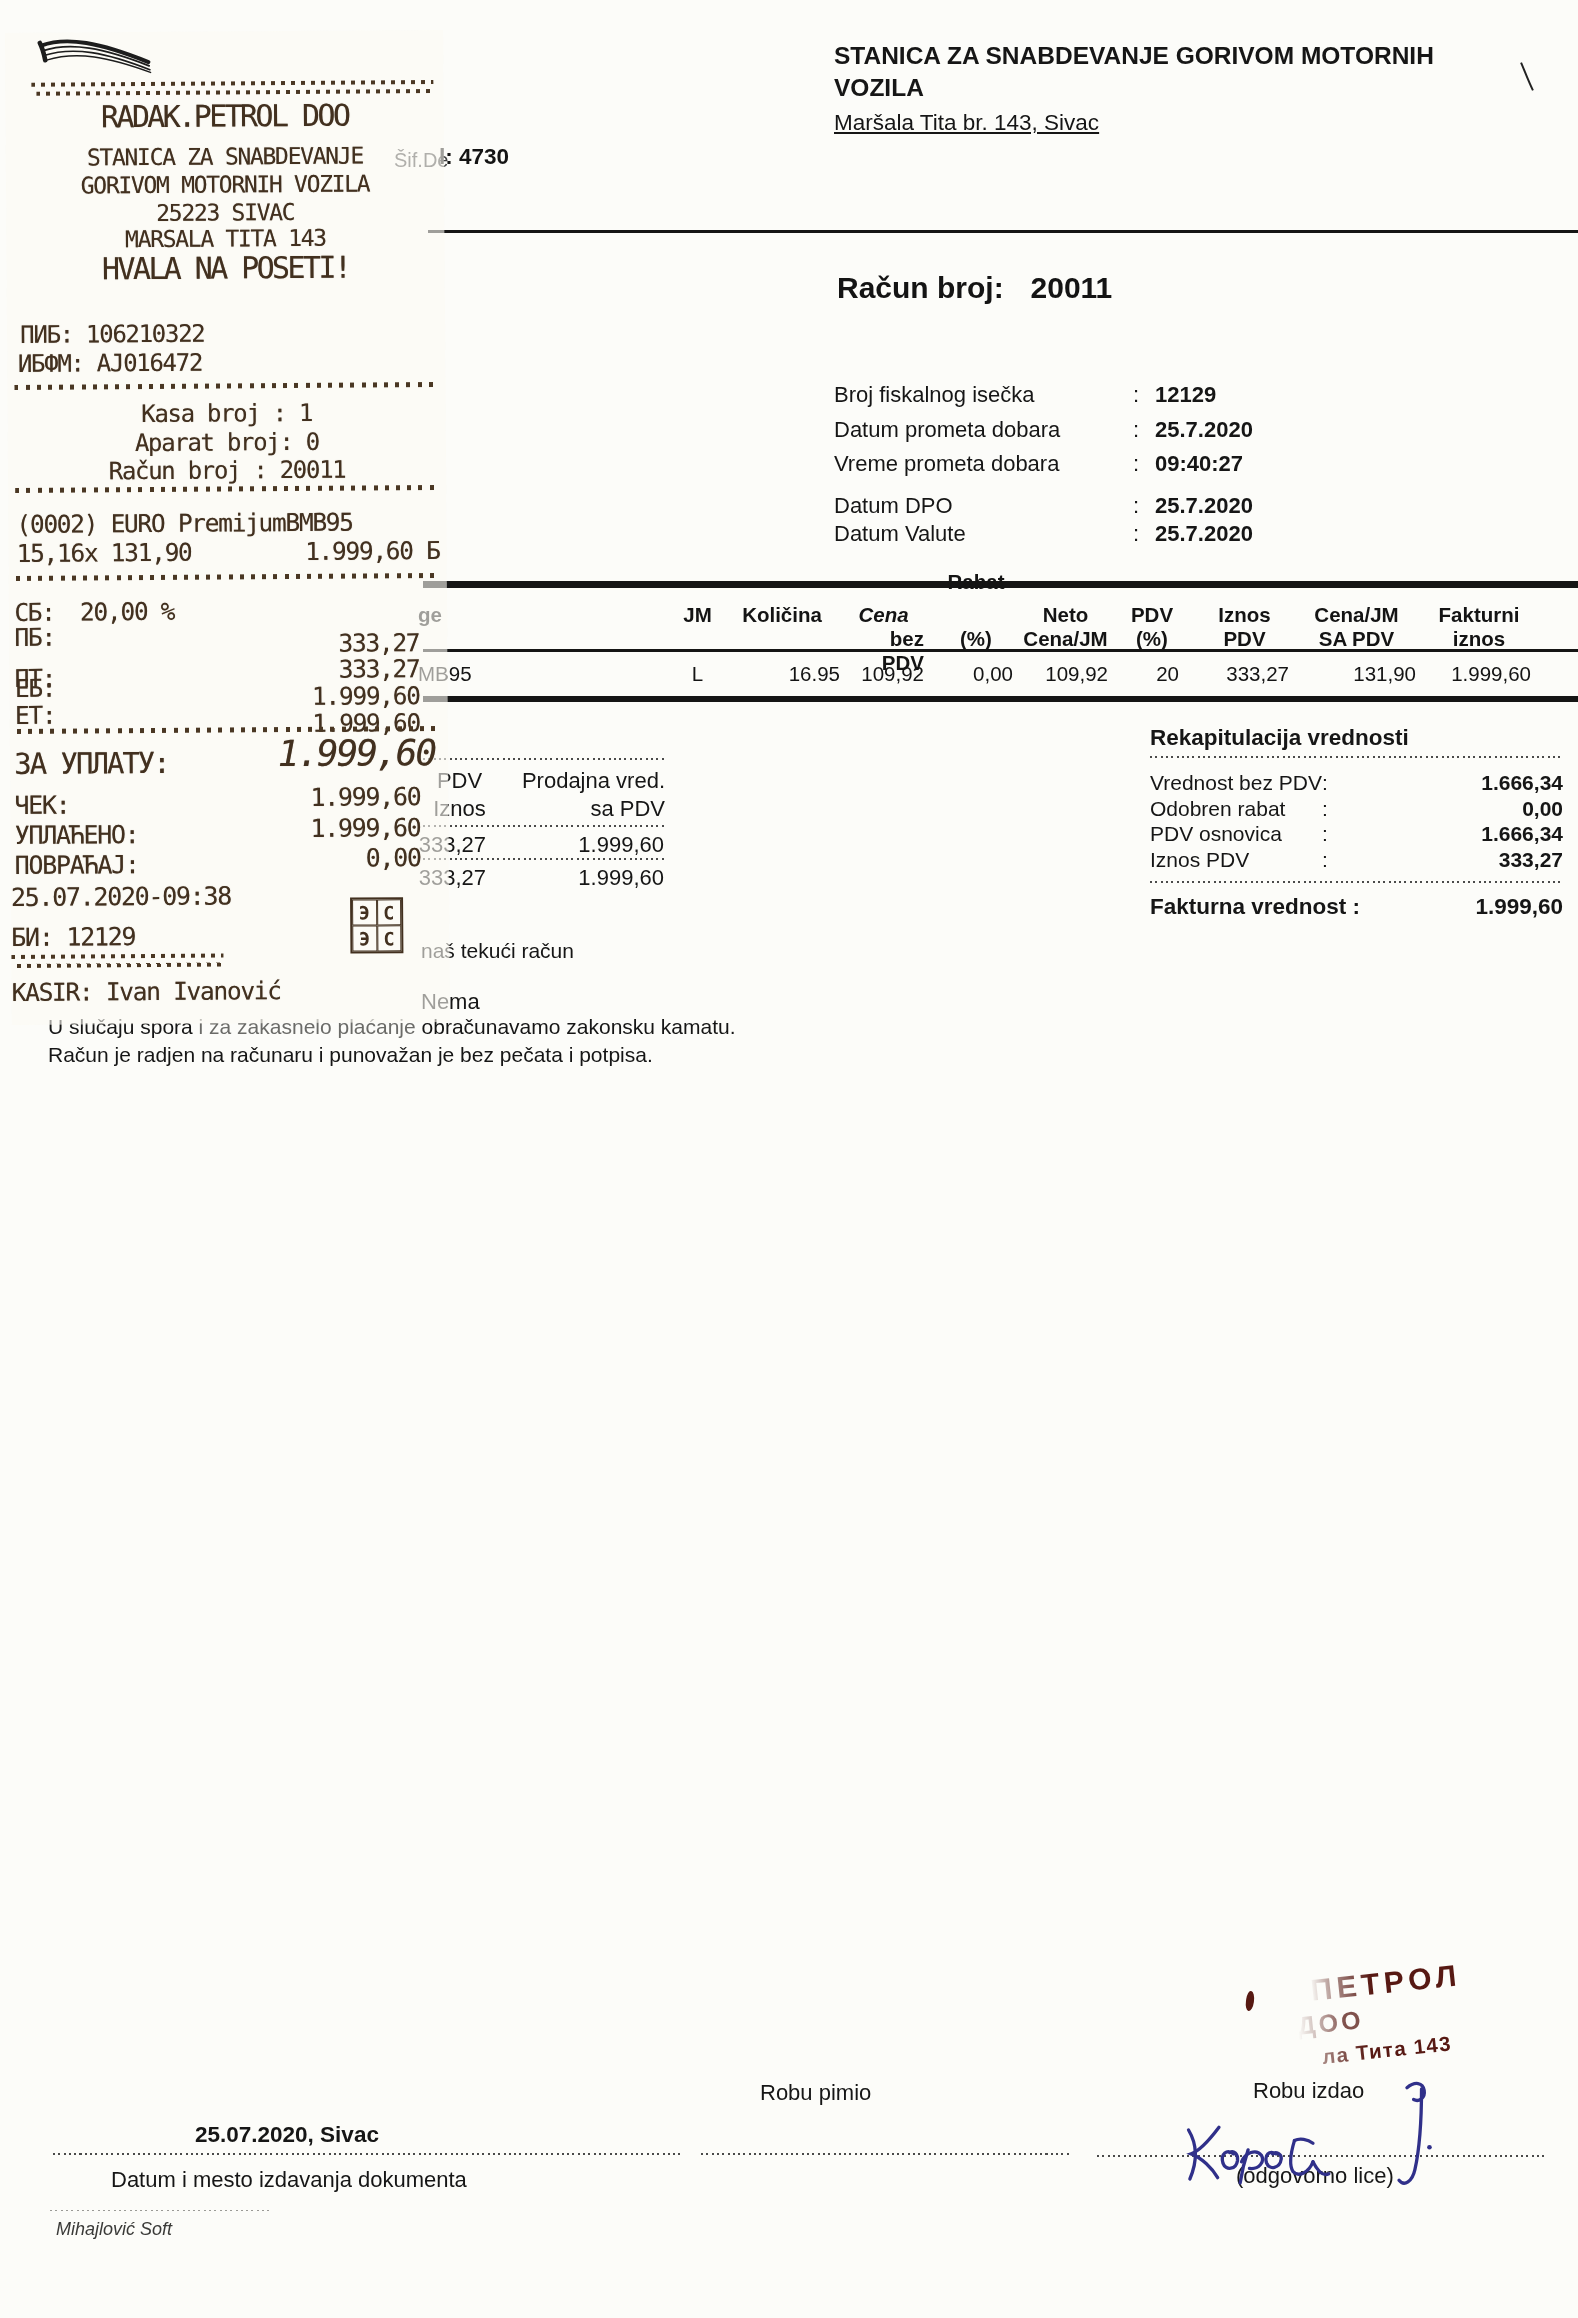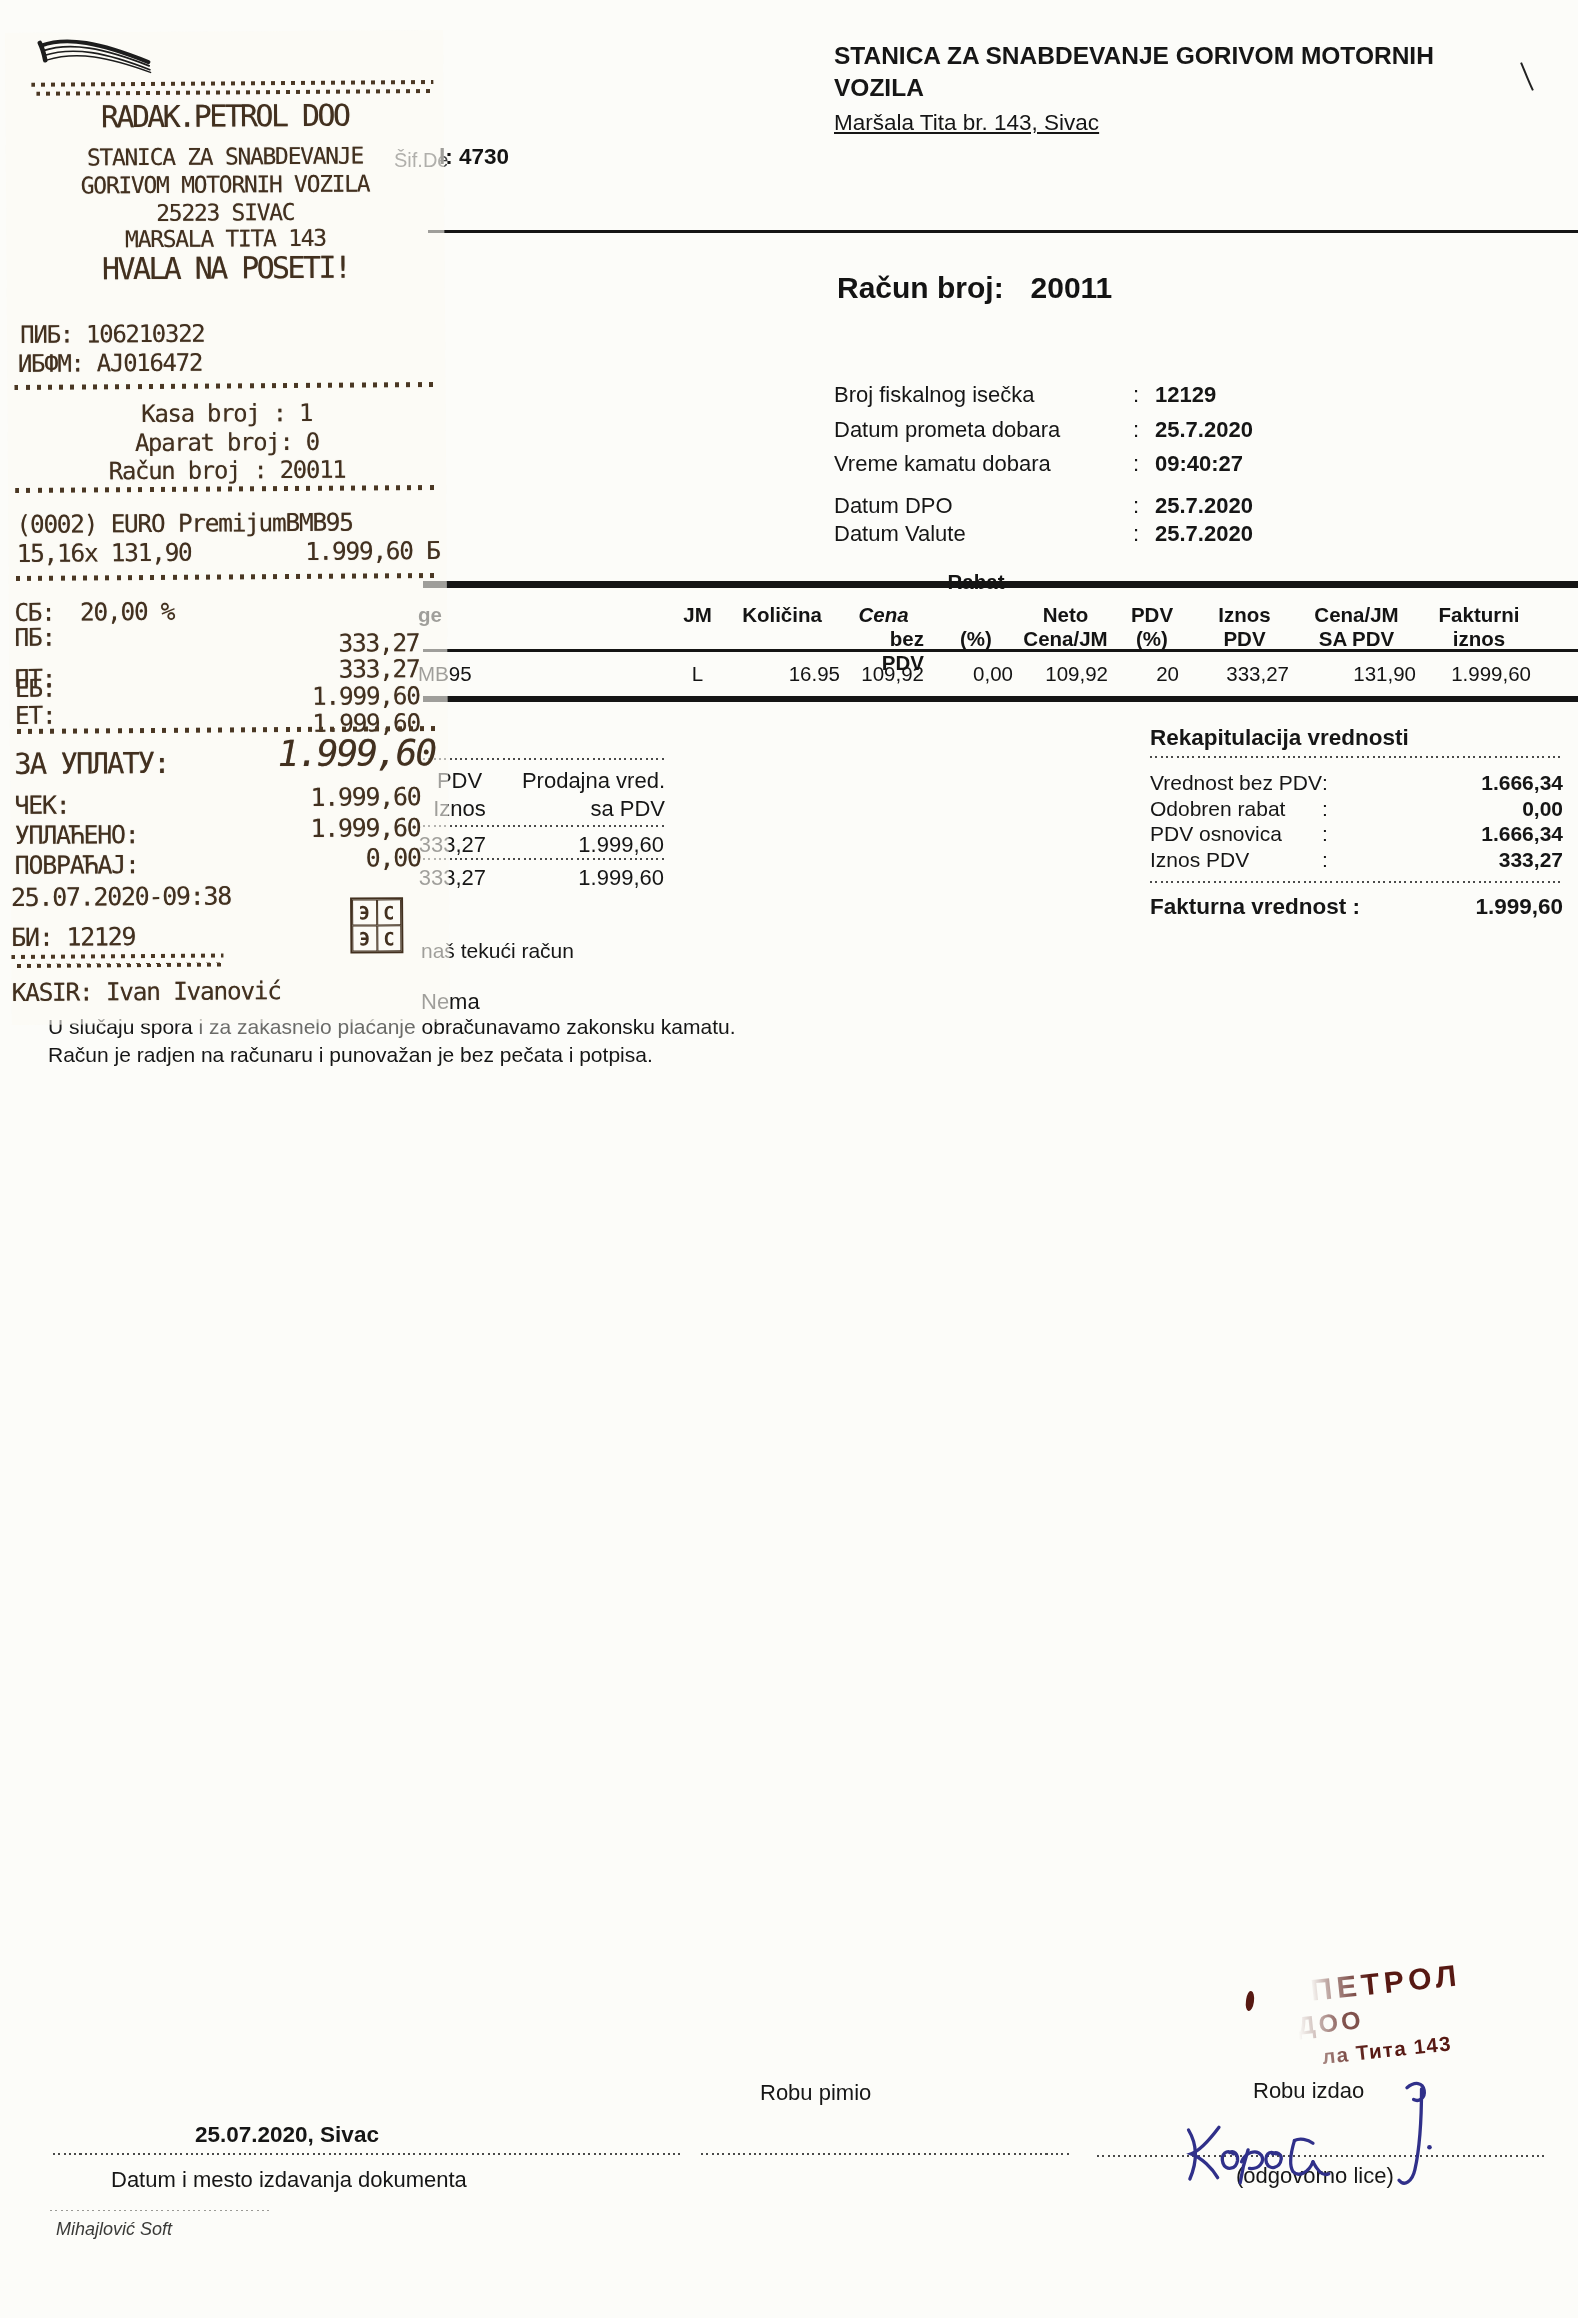--- a/index.html
+++ b/index.html
@@ -50,21 +50,21 @@
   <span class="abs" style="left:0;width:284px;">Broj fiskalnog isečka</span>
   <span class="abs" style="left:299px;">:</span>
   <span class="abs b" style="left:321px;">12129</span>
 </div>
 <div class="abs inv" style="left:834px;top:417px;font-size:22px;">
   <span class="abs" style="left:0;width:284px;">Datum prometa dobara</span>
   <span class="abs" style="left:299px;">:</span>
   <span class="abs b" style="left:321px;">25.7.2020</span>
 </div>
 <div class="abs inv" style="left:834px;top:451px;font-size:22px;">
-  <span class="abs" style="left:0;width:284px;">Vreme kamatu dobara</span>
+  <span class="abs" style="left:0;width:284px;">Vreme prometa dobara</span>
   <span class="abs" style="left:299px;">:</span>
   <span class="abs b" style="left:321px;">09:40:27</span>
 </div>
 <div class="abs inv" style="left:834px;top:493px;font-size:22px;">
   <span class="abs" style="left:0;width:284px;">Datum DPO</span>
   <span class="abs" style="left:299px;">:</span>
   <span class="abs b" style="left:321px;">25.7.2020</span>
 </div>
 <div class="abs inv" style="left:834px;top:521px;font-size:22px;">
   <span class="abs" style="left:0;width:284px;">Datum Valute</span>

